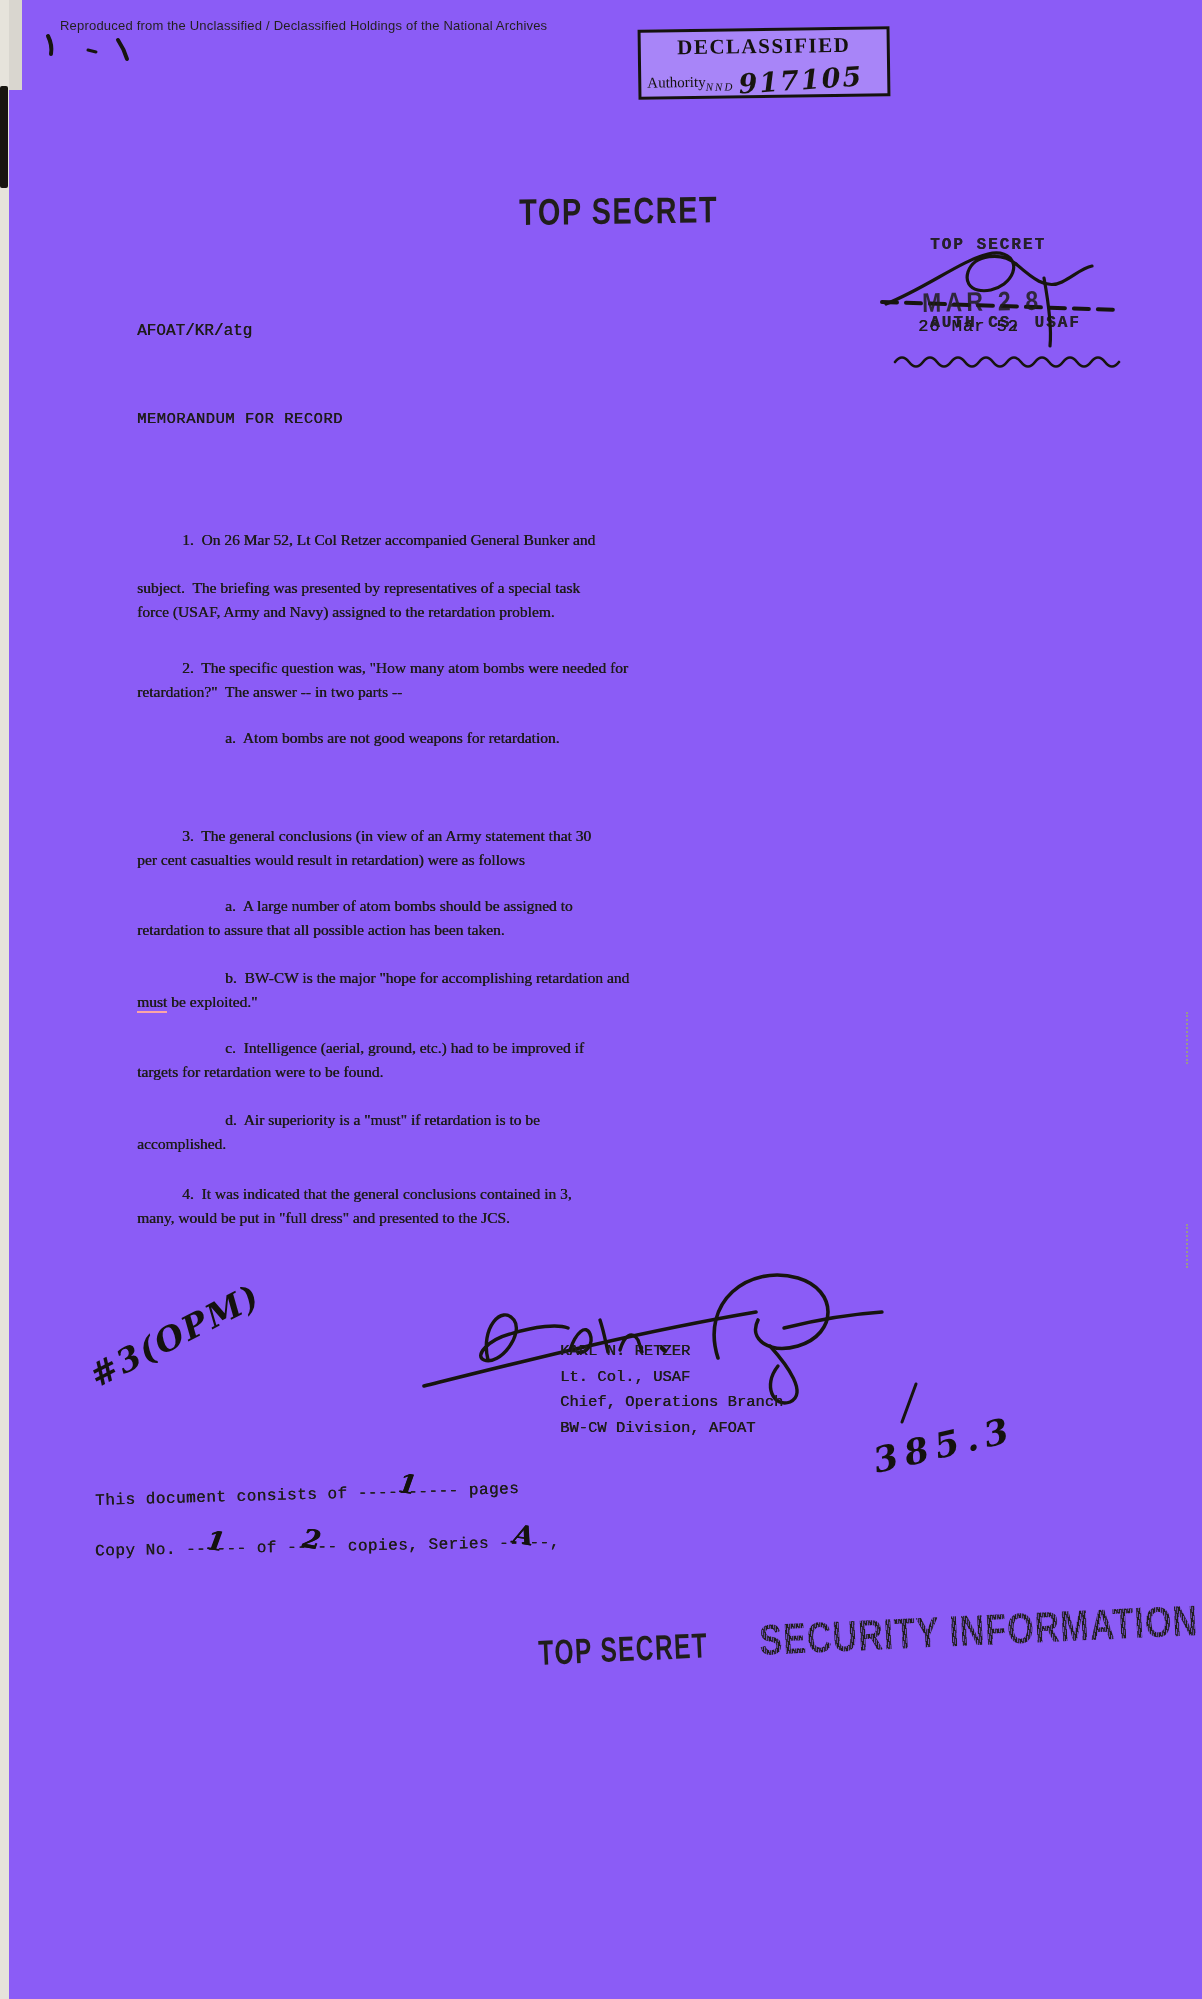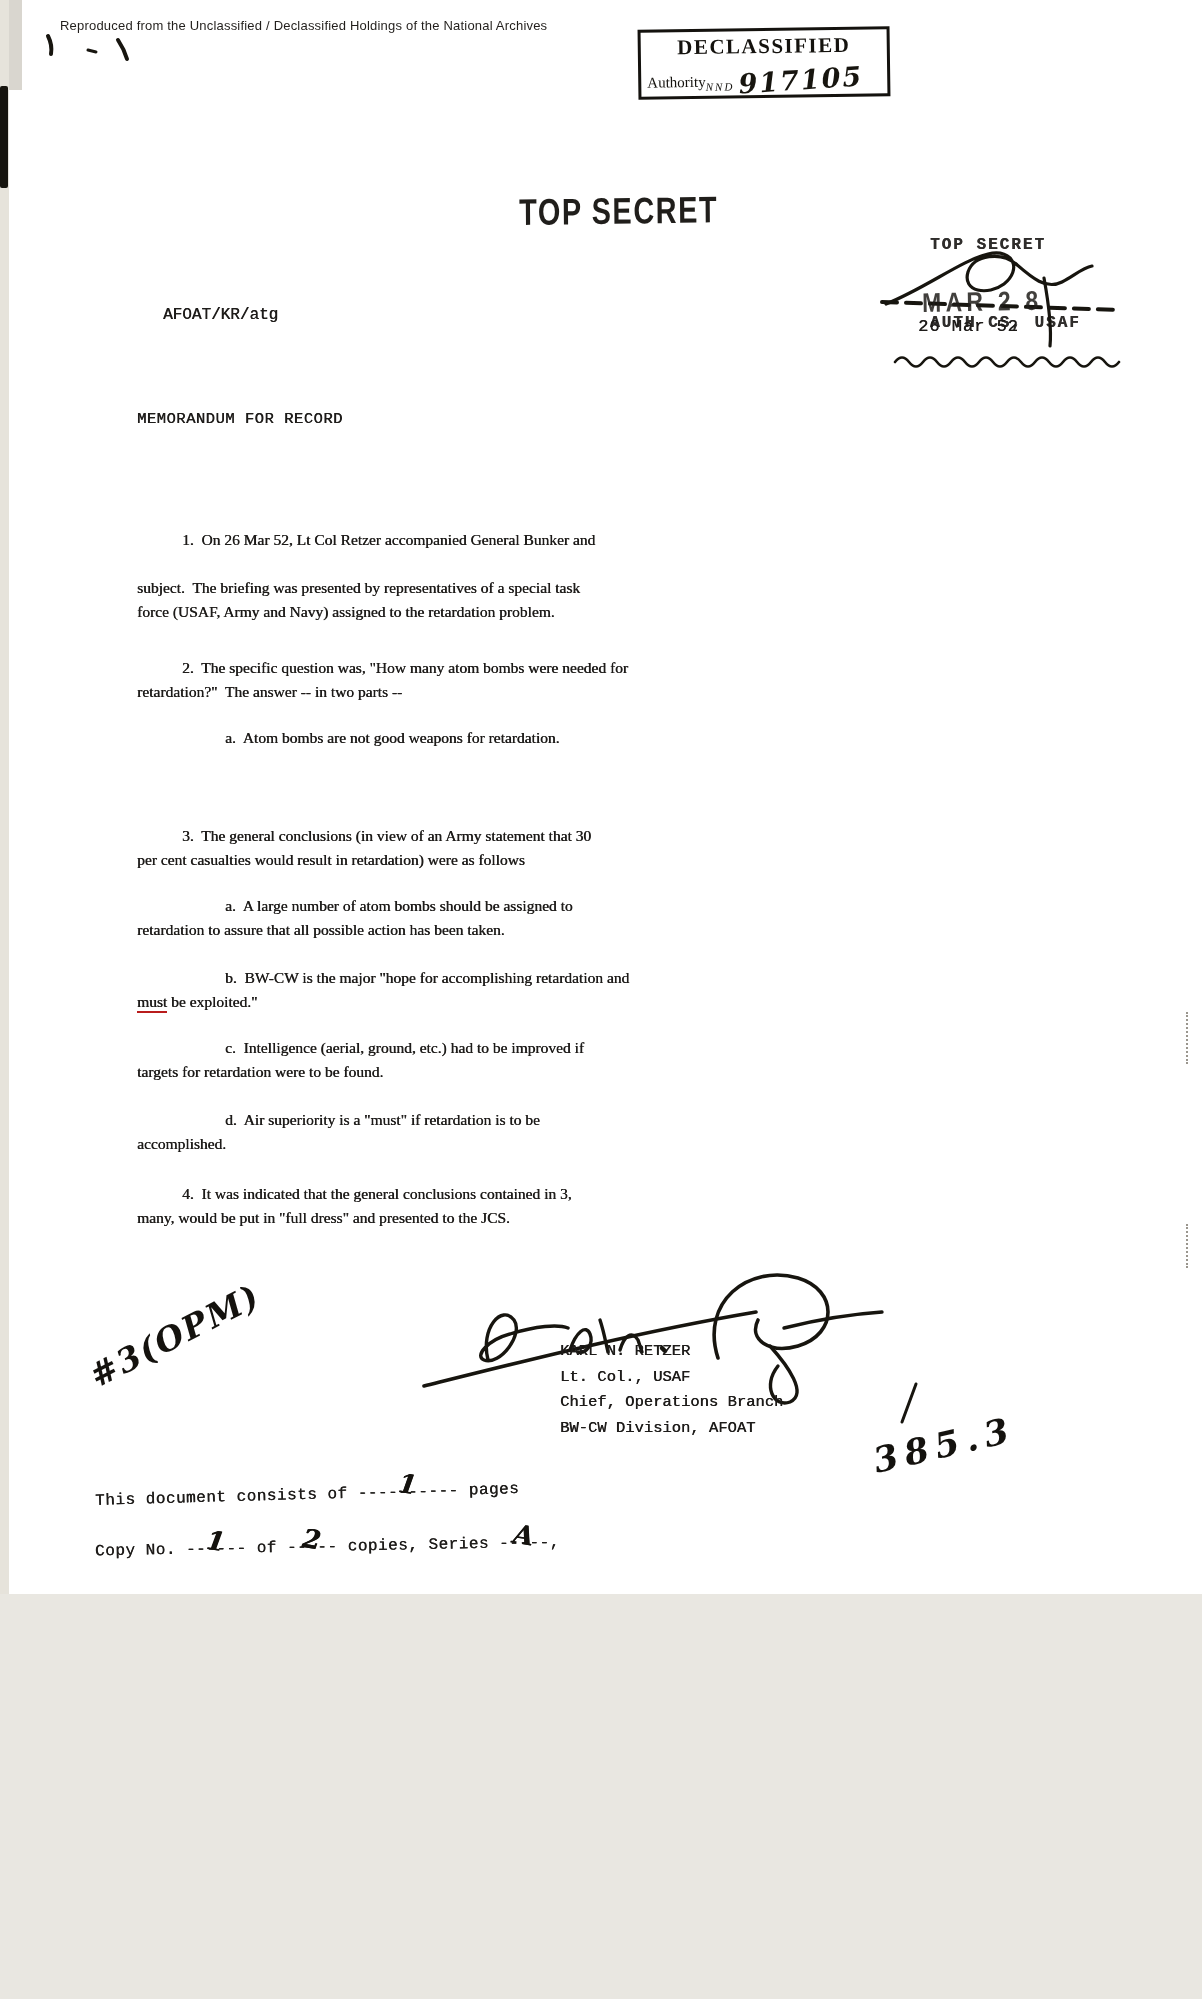--- a/index.html
+++ b/index.html
@@ -1,21 +1,21 @@
 <!DOCTYPE html>
 <html><head>
 <meta charset="utf-8">
 <style>
   html,body{margin:0;padding:0;}
   body{background:#e9e7e1;}
   .page{
     position:relative;
-    width:1202px;height:1594px;
+    width:1202px;height:1999px;
     margin:0 auto;
-    background:#ffffff;
+    background:#8b5cf6;
     overflow:hidden;
     font-family:"Liberation Mono", monospace;
     color:#1d1d1d;
   }
   
   .edge-strip{position:absolute;left:0;top:0;width:9px;height:1999px;background:#e6e3db;}
   .edge-mark{position:absolute;left:0;top:86px;width:8px;height:102px;background:#17150f;border-radius:2px;}
   .corner-shade{position:absolute;left:0;top:0;width:22px;height:90px;background:#d9d6cf;}
 
   .sans{font-family:"Liberation Sans", sans-serif;}
@@ -23,21 +23,21 @@
 
   .typed{
     font-family:"Liberation Mono", monospace;
     color:#1e1c1a;
     text-shadow:0.4px 0 0 currentColor;
     white-space:pre;
   }
   .line{position:absolute;left:137px;font-size:15.5px;line-height:24px;font-family:Liberation Serif, serif;}
   .ind1{padding-left:45px;}
   .ind2{padding-left:88px;}
-  .u{border-bottom:2px solid #b91c1c;padding-bottom:1px;}
+  .u{border-bottom:2px solid #fca5a5;padding-bottom:1px;}
 
   .archives-note{position:absolute;left:60px;top:18px;font-size:13px;color:#221f1c;letter-spacing:.2px;}
 
   
   .declass-box{
     position:absolute;left:638px;top:28px;width:246px;height:64px;
     border:3px solid #14120e;transform:rotate(-.8deg);
     background:rgba(255,255,255,.25);
   }
   .declass-title{display:block;text-align:center;font-weight:700;font-size:21px;letter-spacing:1.5px;margin-top:3px;color:#14120e;}
@@ -52,21 +52,21 @@
     font-family:"Liberation Sans", sans-serif;font-weight:700;color:#201e1b;
     display:inline-block;transform-origin:left top;white-space:pre;
   }
   .ts-center{position:absolute;left:519px;top:192px;font-size:37px;letter-spacing:2px;transform:scaleX(.78) rotate(-.6deg);}
 
   .auth-block{position:absolute;left:930px;top:180px;font-size:16px;line-height:26px;letter-spacing:2px;font-weight:700;opacity:.92;}
   .auth-block div{white-space:pre;}
   .mar-stamp{position:absolute;left:922px;top:288px;font-size:27px;letter-spacing:5px;transform:scaleX(.85) rotate(-1deg);opacity:.85;}
   .typed-date{position:absolute;left:918px;top:317px;font-size:17px;letter-spacing:1px;}
 
-  .office-symbol{position:absolute;left:137px;top:306px;font-size:16px;margin-left:26px;}
+  .office-symbol{position:absolute;left:137px;top:322px;font-size:16px;}
   .memo-title{position:absolute;left:137px;top:410px;font-size:15.5px;letter-spacing:.5px;}
   .subject-line{position:absolute;left:137px;top:459px;font-size:15.5px;}
   .subject-line .gap{display:inline-block;width:42px;}
 
   svg.scribble{position:absolute;overflow:visible;}
   svg.scribble path, svg.scribble line{fill:none;stroke:#17150f;stroke-linecap:round;}
 
   .hand{
     font-family:"DejaVu Serif",serif;font-style:italic;font-weight:700;color:#14120e;
     position:absolute;white-space:pre;

